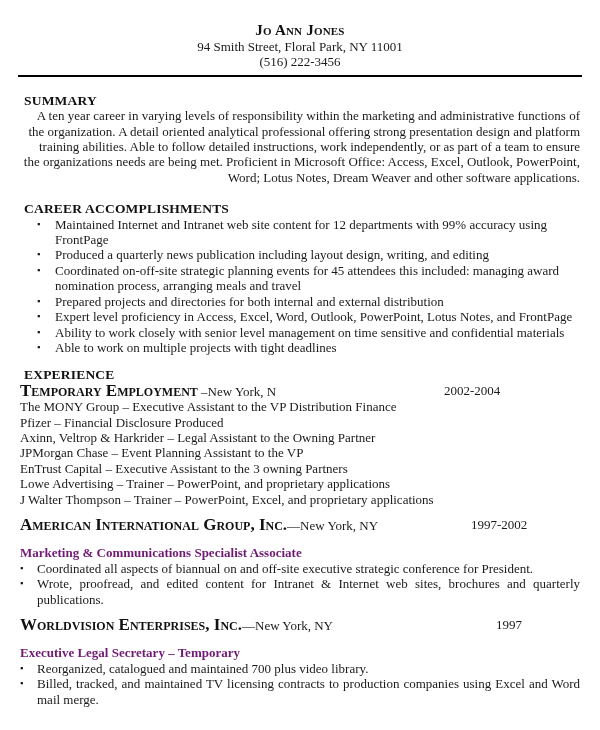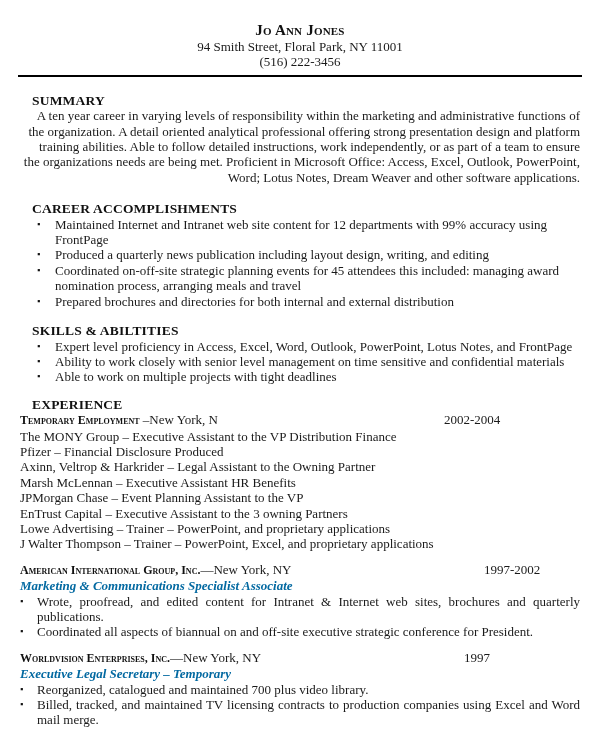--- a/index.html
+++ b/index.html
@@ -36,21 +36,21 @@
     border: none;
     border-top: 2.2px solid #000;
     margin: 5px -2px 0 -2px;
   }
 
   
   h2.sec {
     font-size: 13.5px;
     line-height: 15.4px;
     font-weight: bold;
-    margin: 16px 0 0 12px;
+    margin: 16px 0 0 4px;
     letter-spacing: 0.2px;
     color: #111;
   }
   h2.skills-h { margin-top: 14px; }
   h2.exp-h   { margin-top: 12px; }
 
   
   .summary-text {
     margin: 0;
     text-align: right;
@@ -71,31 +71,31 @@
   ul.bullets-b li { padding-left: 17px; text-align: justify; }
   ul.bullets-b li::before { left: 0; }
 
   
   .job { margin-top: 0; }
   .job.gap { margin-top: 10px; }
   .job-head { position: relative; }
   .employer {
     font-weight: bold;
     font-variant: small-caps;
-    font-size: 12px;
+    font-size: 17px;
     color: #111;
   }
   .job-dates { position: absolute; top: 0; }
   .job-dates.d0 { left: 424px; }
-  .job-dates.d1 { left: 464px; }
-  .job-dates.d2 { left: 444px; }
+  .job-dates.d1 { left: 451px; }
+  .job-dates.d2 { left: 476px; }
   .job-title {
     font-weight: bold;
-    font-style: italic;
-    color: #0369a1;
+    color: #701a75;
+    margin-top: 12px;
   }
   .job-line { line-height: 15.4px; }
 </style>
 </head>
 <body>
 
 <div class="page">
 
   <header class="resume-header">
     <div class="name">Jo Ann Jones</div>
@@ -109,60 +109,58 @@
     <h2 class="sec">SUMMARY</h2>
     <p class="summary-text">A ten year career in varying levels of responsibility within the marketing and administrative functions of the organization. A detail oriented analytical professional offering strong presentation design and platform training abilities. Able to follow detailed instructions, work independently, or as part of a team to ensure the organizations needs are being met. Proficient in Microsoft Office: Access, Excel, Outlook, PowerPoint, Word; Lotus Notes, Dream Weaver and other software applications.</p>
   </section>
 
   <section>
     <h2 class="sec">CAREER ACCOMPLISHMENTS</h2>
     <ul class="bullets bullets-a">
       <li>Maintained Internet and Intranet web site content for 12 departments with 99% accuracy using FrontPage</li>
       <li>Produced a quarterly news publication including layout design, writing, and editing</li>
       <li>Coordinated on-off-site strategic planning events for 45 attendees this included: managing award nomination process, arranging meals and travel</li>
-      <li>Prepared brochures and directories for both internal and external distribution</li>
+      <li>Prepared projects and directories for both internal and external distribution</li>
     </ul>
   </section>
 
   <section>
-    <h2 class="sec skills-h">SKILLS &amp; ABILTITIES</h2>
     <ul class="bullets bullets-a">
       <li>Expert level proficiency in Access, Excel, Word, Outlook, PowerPoint, Lotus Notes, and FrontPage</li>
       <li>Ability to work closely with senior level management on time sensitive and confidential materials</li>
       <li>Able to work on multiple projects with tight deadlines</li>
     </ul>
   </section>
 
   <section>
     <h2 class="sec exp-h">EXPERIENCE</h2>
 
     <div class="job">
       <div class="job-head">
         <span class="employer">Temporary Employment</span><span> –New York, N</span>
         <span class="job-dates d0">2002-2004</span>
       </div>
       <div class="job-line">The MONY Group – Executive Assistant to the VP Distribution Finance</div>
       <div class="job-line">Pfizer – Financial Disclosure Produced</div>
       <div class="job-line">Axinn, Veltrop &amp; Harkrider – Legal Assistant to the Owning Partner</div>
-      <div class="job-line">Marsh McLennan – Executive Assistant HR Benefits</div>
       <div class="job-line">JPMorgan Chase – Event Planning Assistant to the VP</div>
       <div class="job-line">EnTrust Capital – Executive Assistant to the 3 owning Partners</div>
       <div class="job-line">Lowe Advertising – Trainer – PowerPoint, and proprietary applications</div>
       <div class="job-line">J Walter Thompson – Trainer – PowerPoint, Excel, and proprietary applications</div>
     </div>
 
     <div class="job gap">
       <div class="job-head">
         <span class="employer">American International Group, Inc.</span><span>—New York, NY</span>
         <span class="job-dates d1">1997-2002</span>
       </div>
       <div class="job-title">Marketing &amp; Communications Specialist Associate</div>
       <ul class="bullets bullets-b">
+        <li>Coordinated all aspects of biannual on and off-site executive strategic conference for President.</li>
         <li>Wrote, proofread, and edited content for Intranet &amp; Internet web sites, brochures and quarterly publications.</li>
-        <li>Coordinated all aspects of biannual on and off-site executive strategic conference for President.</li>
       </ul>
     </div>
 
     <div class="job gap">
       <div class="job-head">
         <span class="employer">Worldvision Enterprises, Inc.</span><span>—New York, NY</span>
         <span class="job-dates d2">1997</span>
       </div>
       <div class="job-title">Executive Legal Secretary – Temporary</div>
       <ul class="bullets bullets-b">

